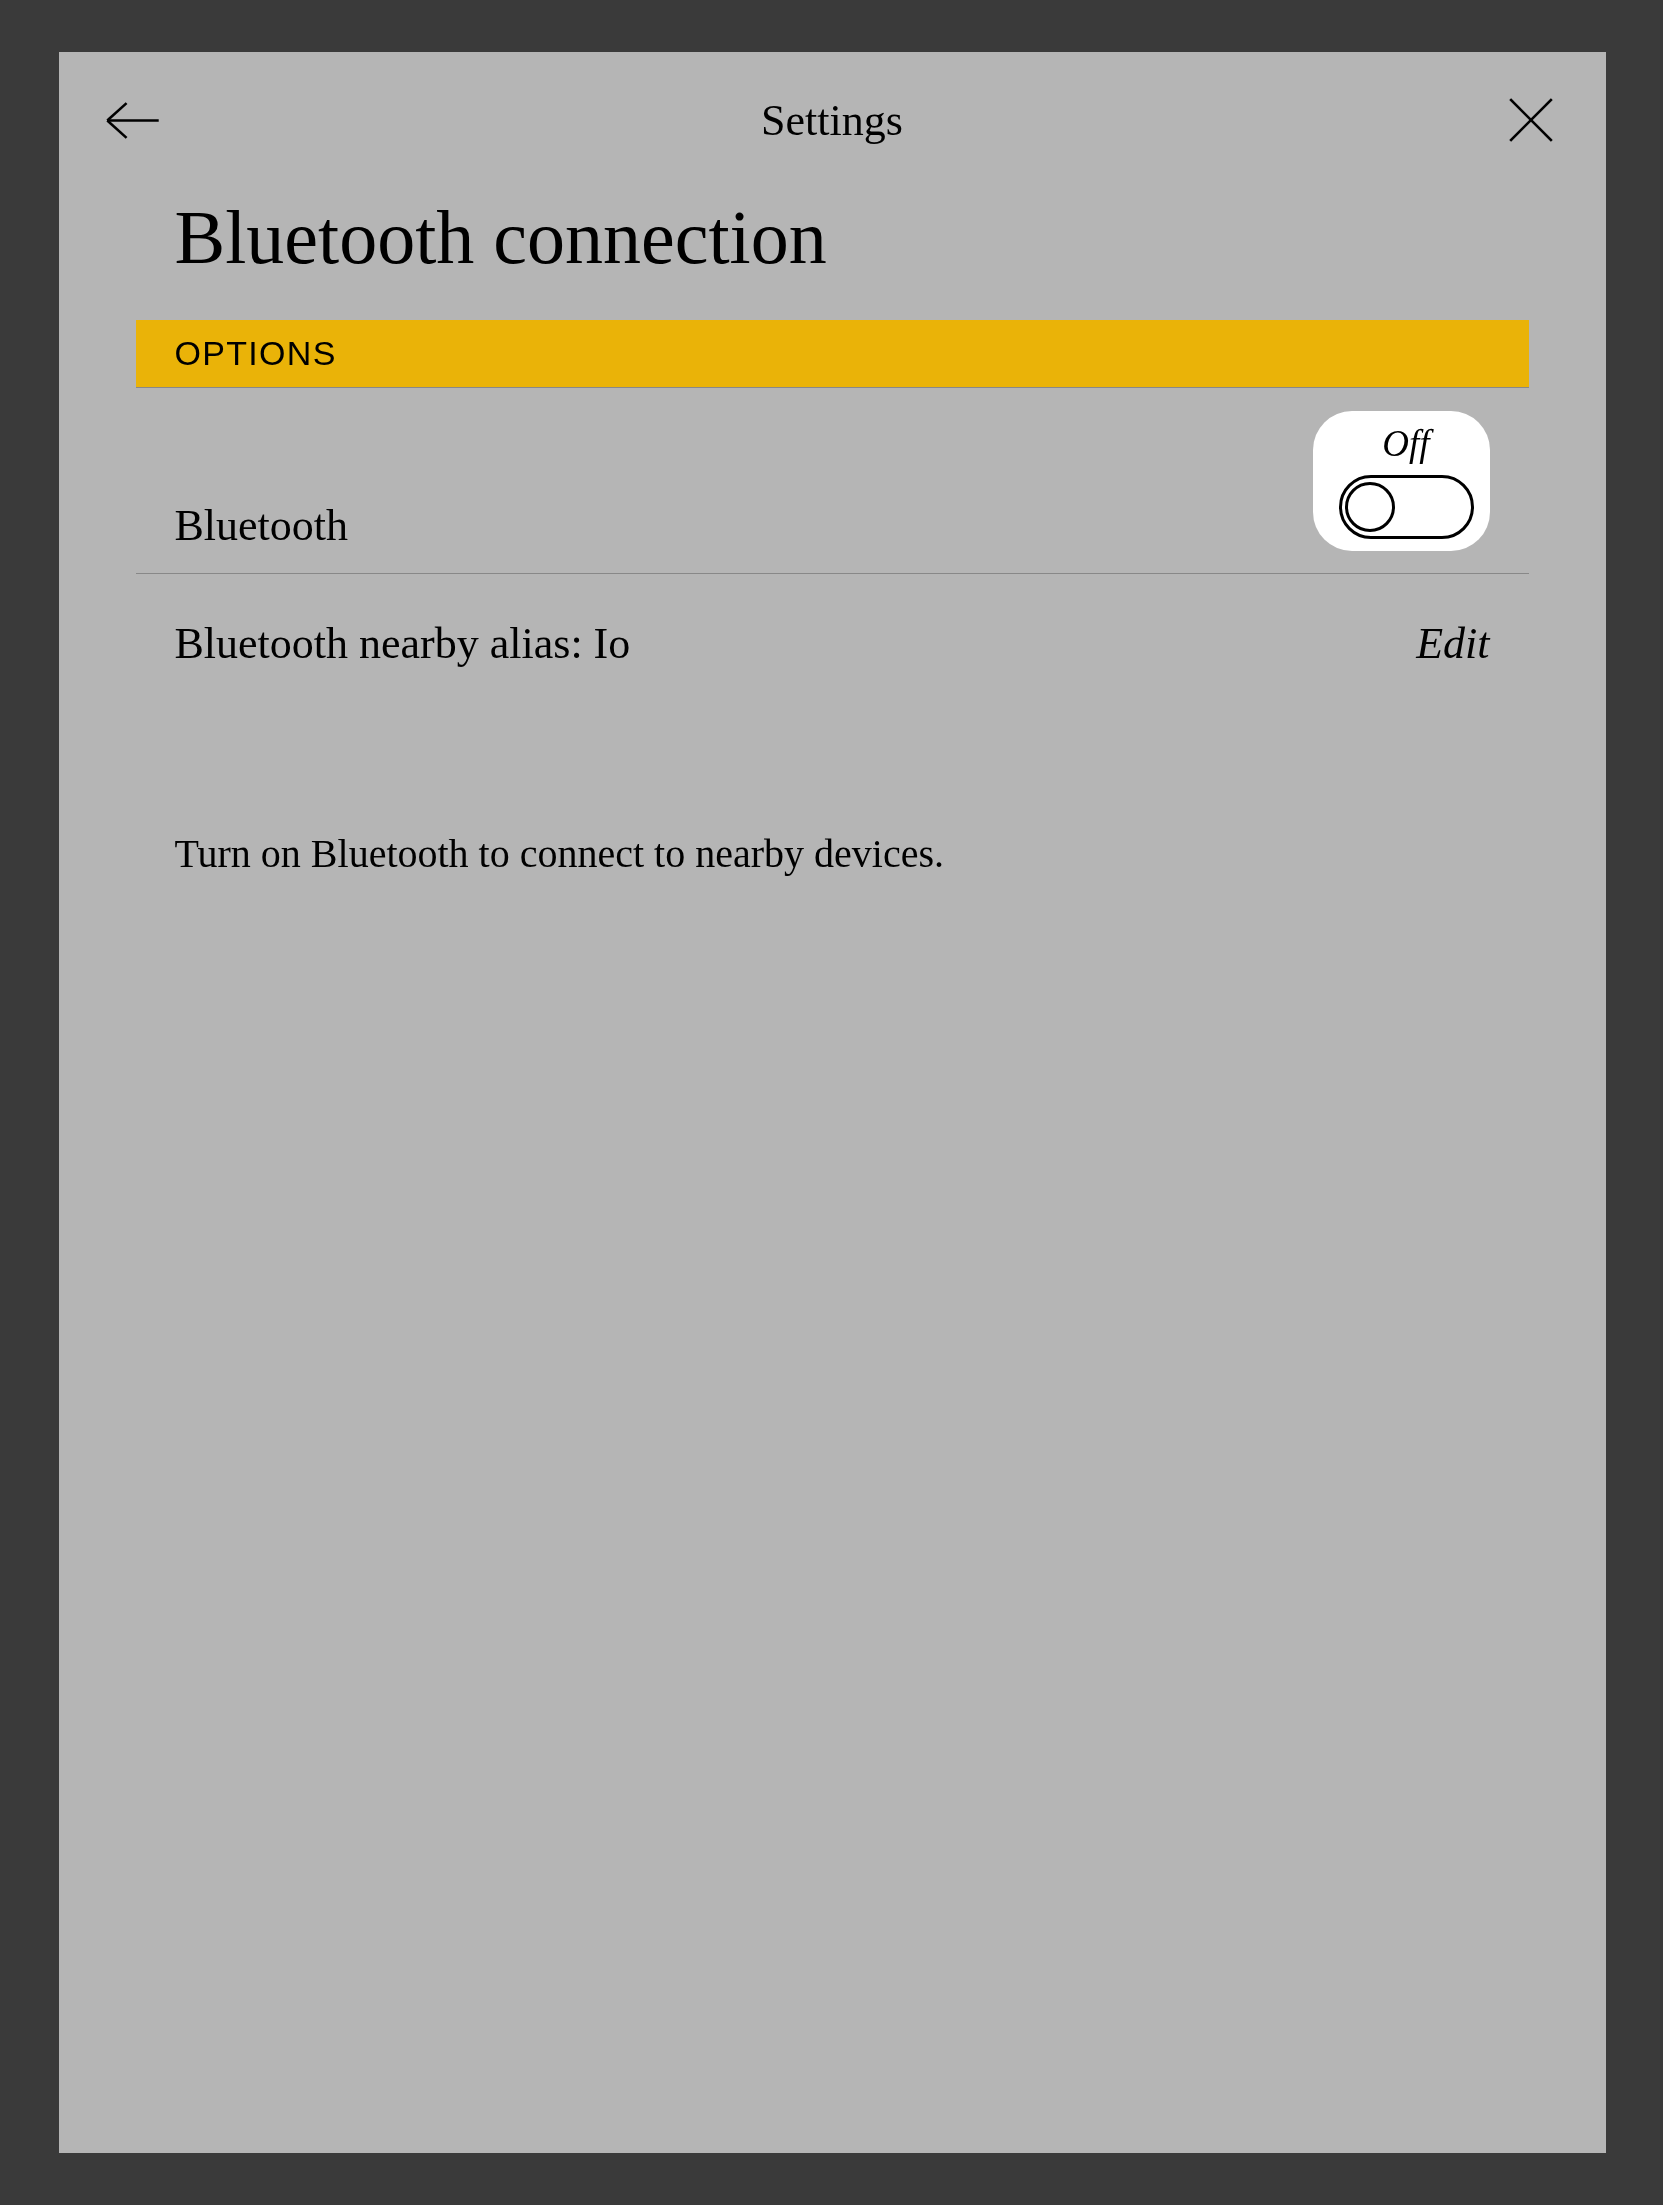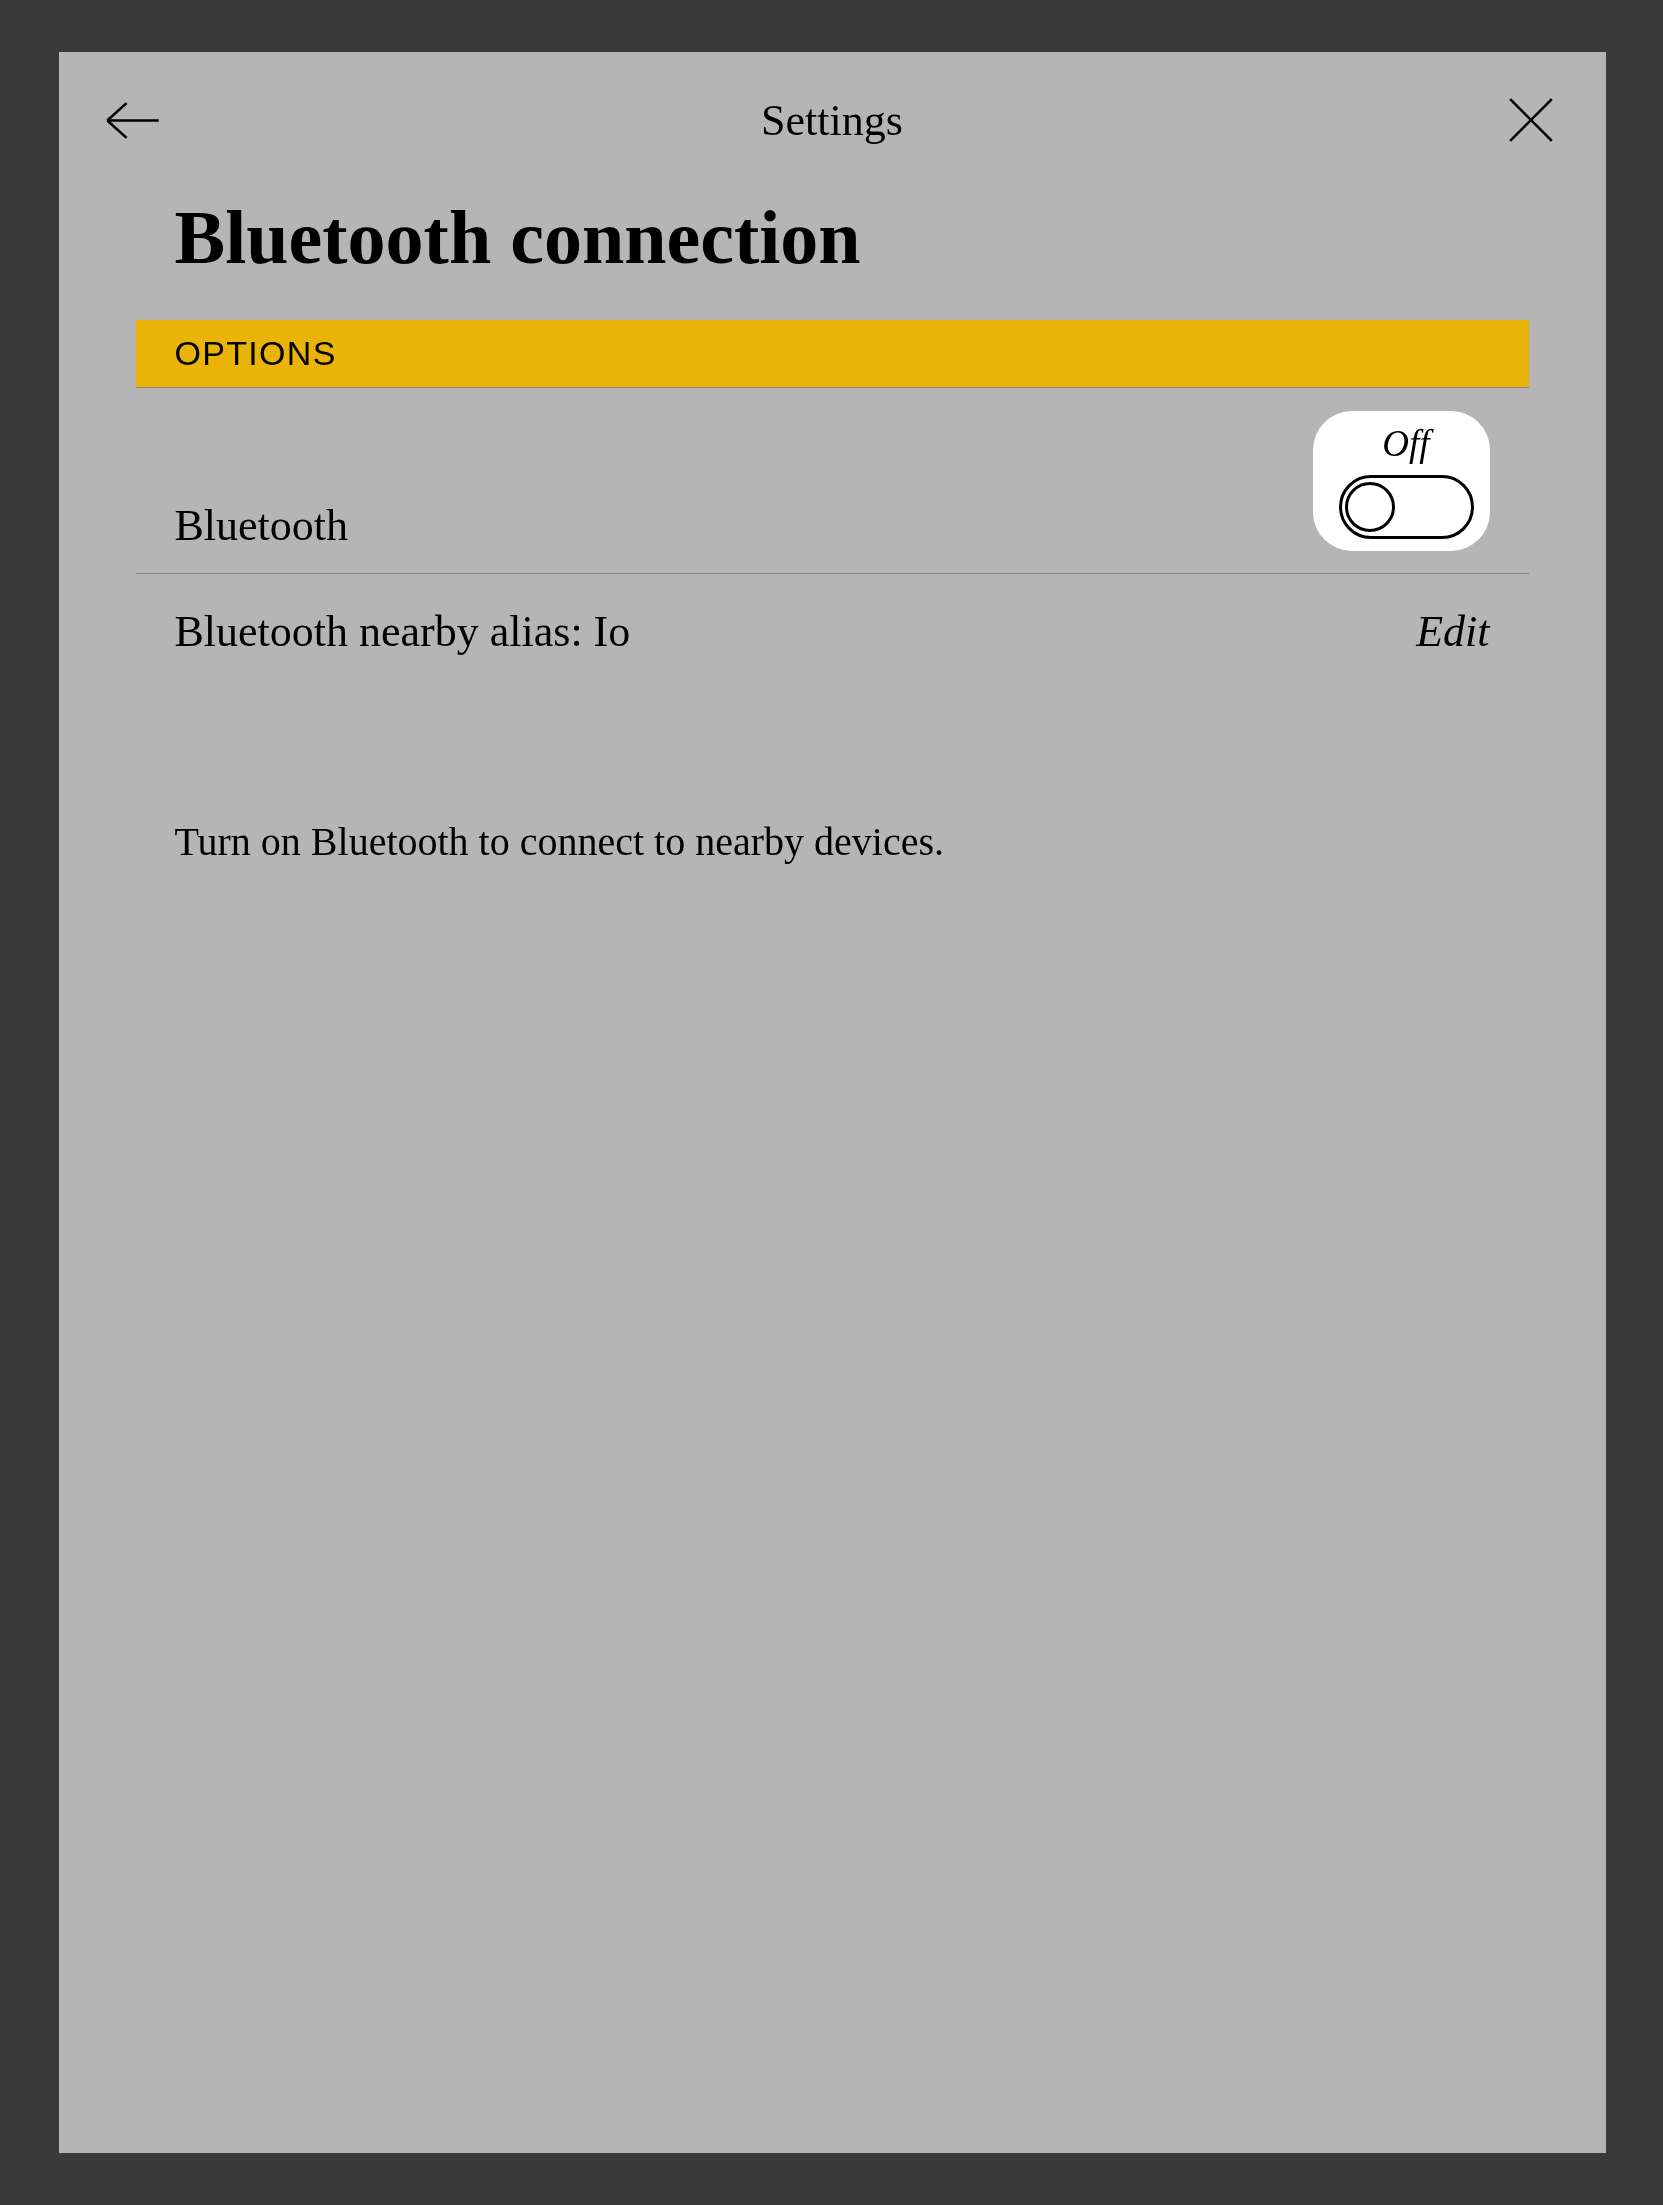--- a/index.html
+++ b/index.html
@@ -63,21 +63,21 @@
     
     .close-btn svg {
       width: 52px;
       height: 52px;
     }
     
     .page-title {
       font-size: 76px;
       color: #000;
       padding: 19.3px 116px 39px 116px;
-      font-weight: bold;
+      font-weight: normal;
     }
     
     .content {
       padding: 0 77px;
     }
     
     .section-header {
       background-color: #eab308;
       padding: 14px 39px;
       font-family: -apple-system, BlinkMacSystemFont, 'Segoe UI', Arial, sans-serif;
@@ -139,20 +139,21 @@
       left: 3.2px;
       top: 50%;
       transform: translateY(-50%);
     }
     
     .edit-link {
       font-size: 44px;
       font-style: italic;
       color: #000;
       cursor: pointer;
+      margin-top: 12px;
     }
     
     .section-gap {
       height: 97px;
     }
     
     .info-text {
       font-size: 40px;
       color: #000;
       padding: 32px 39px;

